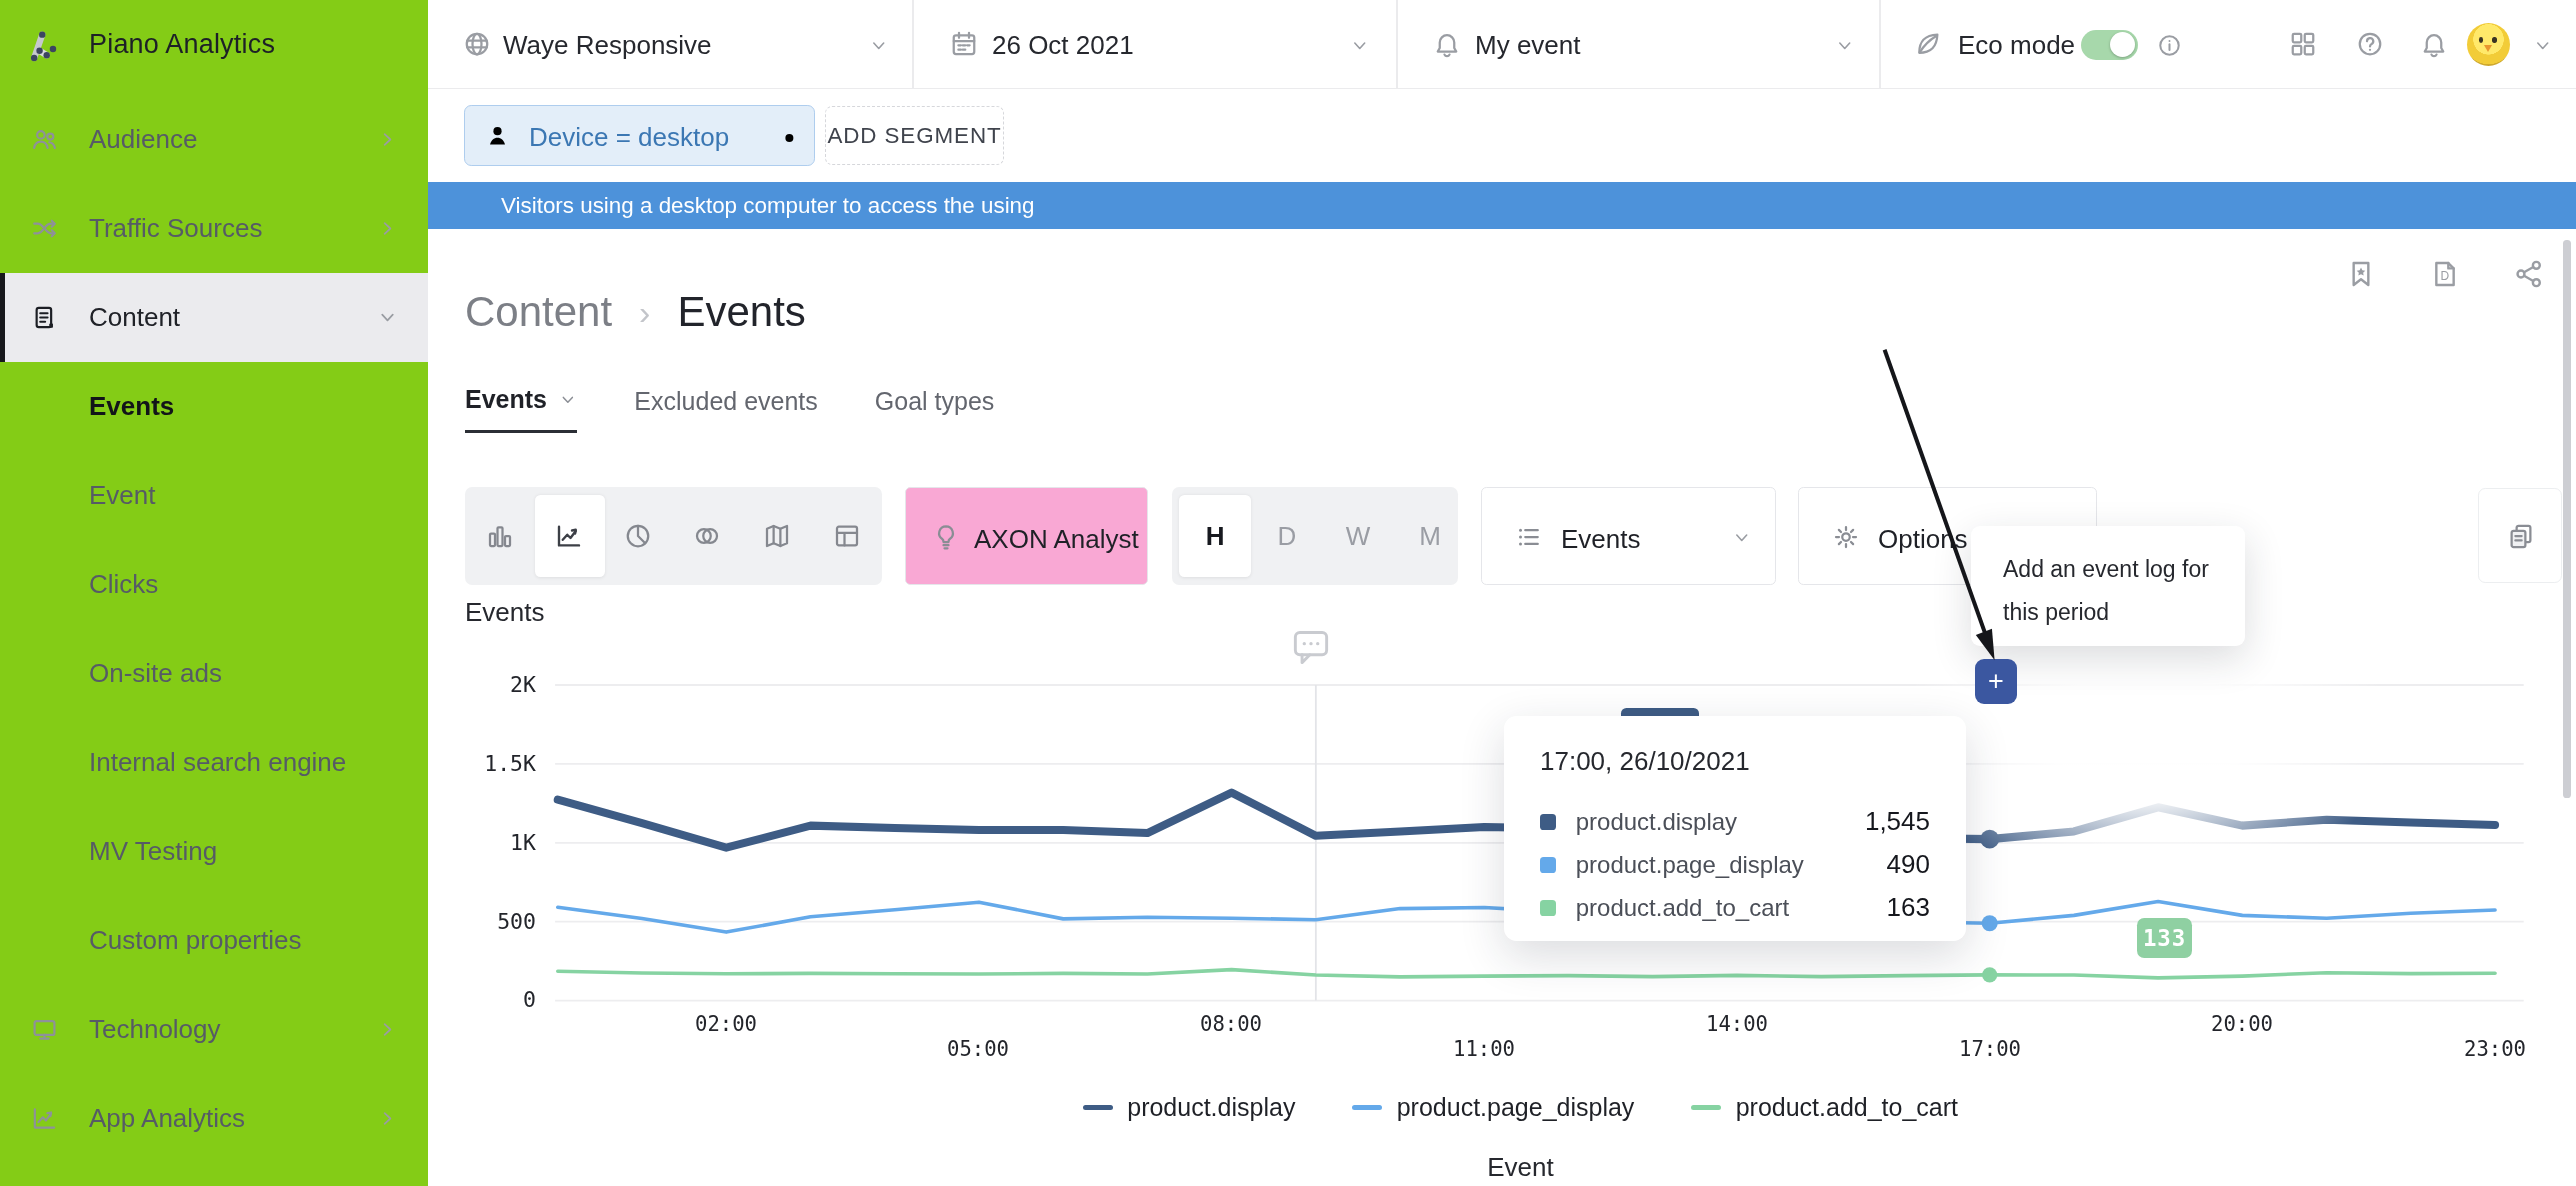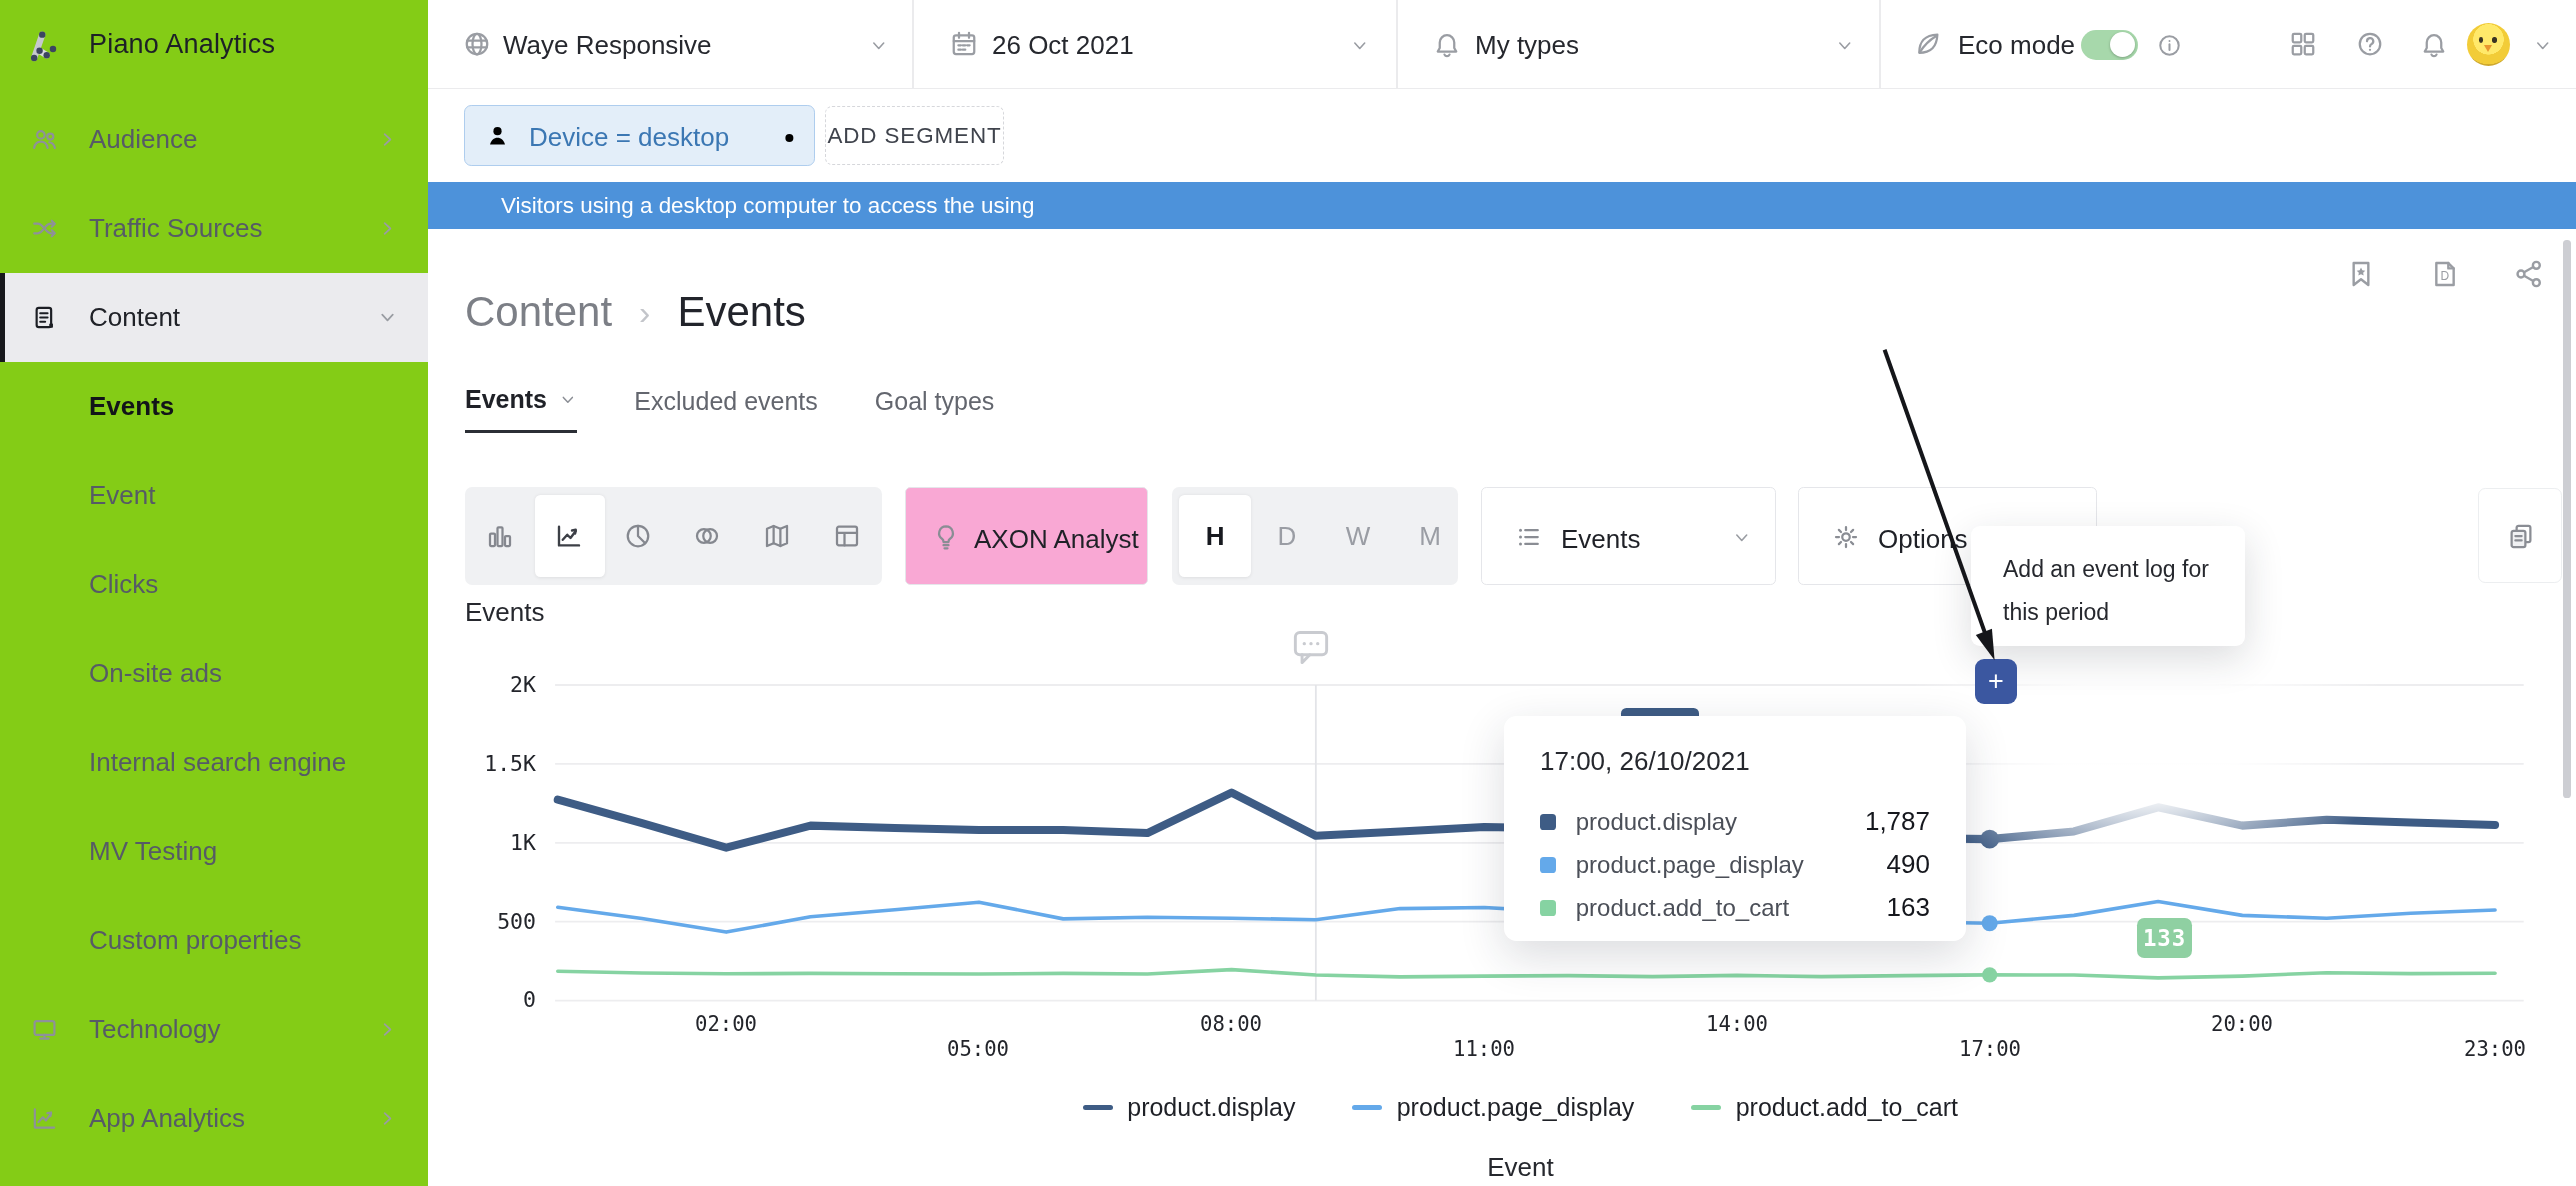--- a/index.html
+++ b/index.html
@@ -271,21 +271,21 @@
         </svg>
       </span>
     <div class="tb-div" style="left:968px"></div>
 
     <span class="tb-icon ic" style="left:1004px">
       <svg viewBox="0 0 24 24">
           <path d="M17.8 15.2v-4.4a5.8 5.8 0 0 0-11.6 0v4.4L4.6 18h14.8z"></path>
           <path d="M10 20.5a2.2 2.2 0 0 0 4 0"></path>
         </svg>
       </span>
-    <span class="tb-label" style="left:1047px">My types</span>
+    <span class="tb-label" style="left:1047px">My event</span>
     <span class="tb-chev ic" style="left:1406px">
         <svg viewBox="0 0 24 24">
           <path d="M9 6.5 15 12l-6 5.5"></path>
         </svg>
       </span>
     <div class="tb-div" style="left:1451px"></div>
 
     <span class="tb-icon ic" style="left:1485px">
       <svg viewBox="0 0 24 24">
           <path d="M19.5 4.5C9.5 5 5 9.5 5 19c9.5 0 14-4.5 14.5-14.5z"></path>
@@ -553,21 +553,21 @@
     </span>
 
   <div class="marker-bar"></div>
 
   <div class="chart-tip">
     <div class="tt">17:00, 26/10/2021</div>
     <div class="tip-rows" id="tip-rows">
         <div class="tip-row">
           <span class="tip-sq" style="background: rgb(62, 92, 133);"></span>
           <span class="tip-name">product.display</span>
-          <span class="tip-val">1,787</span>
+          <span class="tip-val">1,545</span>
         </div>
         <div class="tip-row">
           <span class="tip-sq" style="background: rgb(100, 169, 234);"></span>
           <span class="tip-name">product.page_display</span>
           <span class="tip-val">490</span>
         </div>
         <div class="tip-row">
           <span class="tip-sq" style="background: rgb(134, 211, 162);"></span>
           <span class="tip-name">product.add_to_cart</span>
           <span class="tip-val">163</span>

